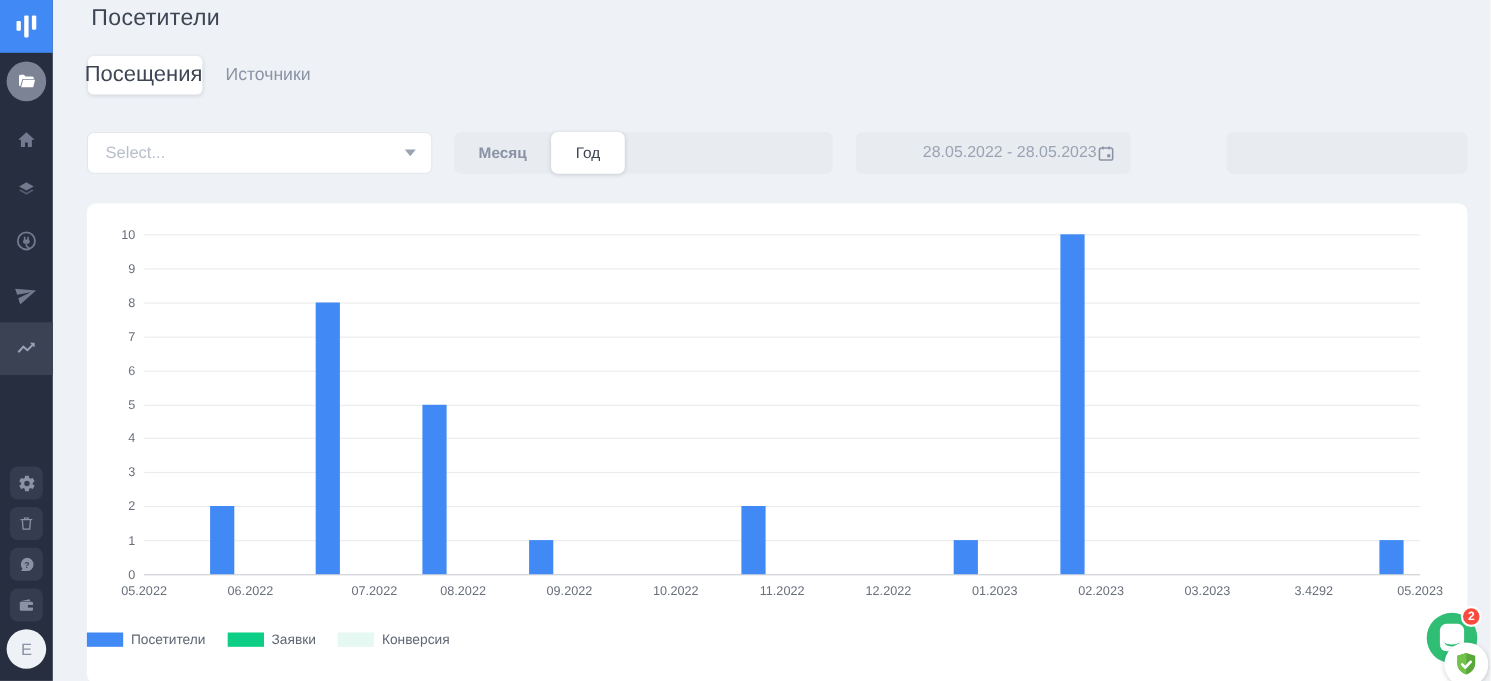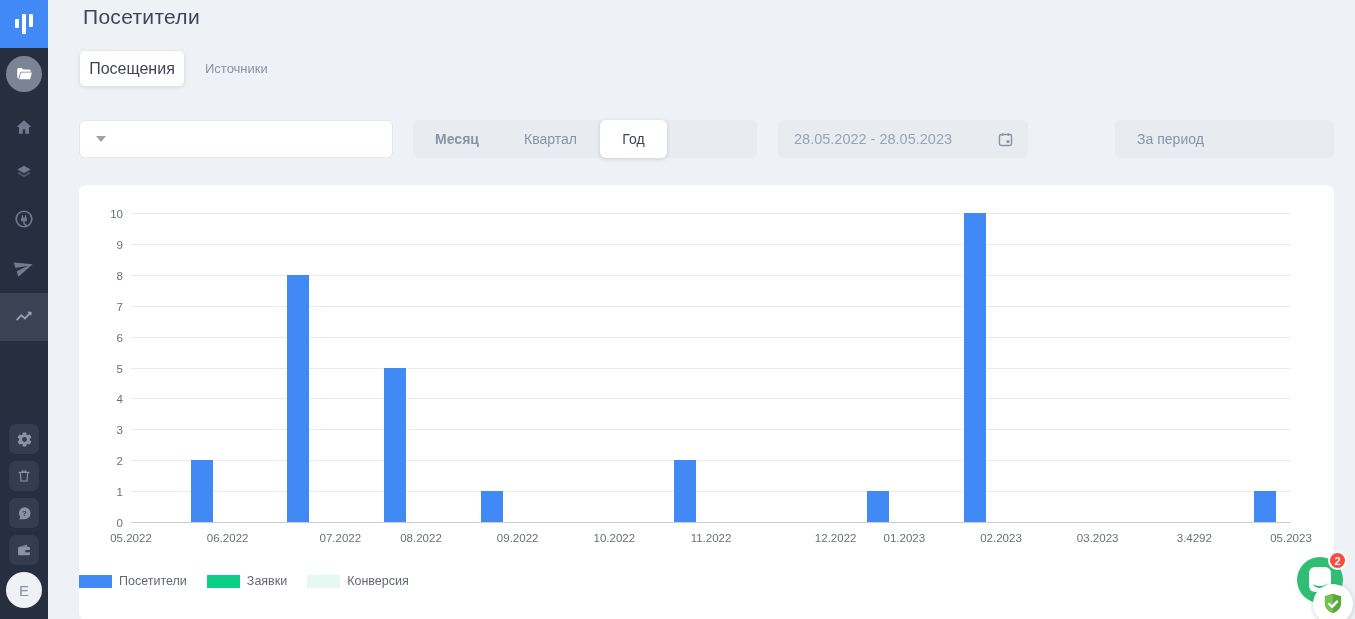--- a/index.html
+++ b/index.html
@@ -20,36 +20,36 @@
   .logo .b3 { height:13px; align-self:flex-start; margin-top:14px;}
   .side-row { position:absolute; left:0; width:48px; height:48px; display:flex; align-items:center; justify-content:center; cursor:pointer; }
   .side-row svg { display:block; }
   .side-row.active { background:#3b4254; }
   .circle-btn { position:absolute; left:6px; width:36px; height:36px; border-radius:50%; background:#7b8394; display:flex; align-items:center; justify-content:center; cursor:pointer; }
   .sq-btn { position:absolute; left:9px; width:30px; height:30px; border-radius:7px; background:#353c4f; display:flex; align-items:center; justify-content:center; cursor:pointer; }
   .avatar { position:absolute; left:6px; width:36px; height:36px; border-radius:50%; background:#eef1f5; display:flex; align-items:center; justify-content:center; font-size:15px; color:#8a93a5; cursor:pointer; }
   
   .page-title { position:absolute; left:83px; top:5px; font-size:21px; font-weight:400; color:#3e4555; letter-spacing:.3px; }
   .tab-active { position:absolute; left:80px; top:51px; width:104px; height:35px; background:#fff; border-radius:5px;
-    box-shadow:0 1px 4px rgba(40,50,70,.14); display:flex; align-items:center; justify-content:center;
-    font-size:16px; color:#3e4555; cursor:pointer; z-index:2; }
-  .tab-inactive { position:absolute; left:205px; top:51px; height:35px; line-height:35px; font-size:13px; color:#8a93a5; cursor:pointer; }
+    box-shadow:0 1px 4px rgba(40,50,70,.14); display:flex; align-items:center; justify-content:flex-end;
+    font-size:20px; color:#3e4555; cursor:pointer; z-index:2; }
+  .tab-inactive { position:absolute; left:205px; top:51px; height:35px; line-height:35px; font-size:16px; color:#8a93a5; cursor:pointer; }
   
   .select-box { position:absolute; left:79px; top:120px; width:314px; height:38px; background:#fff;
     border:1px solid #e3e7ec; border-radius:6px; display:flex; align-items:center; padding:0 14px 0 16px; cursor:pointer; }
   .select-placeholder { flex:1; font-size:15px; color:#b8bfca; }
   .chevron-down { width:0; height:0; border-left:5px solid transparent; border-right:5px solid transparent; border-top:6px solid #9aa3b2; }
   .btn-group { position:absolute; top:120px; height:38px; background:#e8ecf1; border-radius:6px; display:flex; }
   .group-period { left:413px; width:344px; }
   .group-view { left:1115px; width:219px; }
   .grp-btn { height:38px; display:flex; align-items:center; justify-content:center; font-size:14px; color:#8a93a5; cursor:pointer; border-radius:6px; background:transparent; border:none; font-family:inherit; }
   .grp-btn.active { background:#fff; color:#3e4555; box-shadow:0 1px 4px rgba(40,50,70,.18); }
   .date-field { position:absolute; left:778px; top:120px; width:250px; height:38px; background:#e8ecf1; border-radius:6px;
     display:flex; align-items:center; padding:0 14px 0 16px; cursor:pointer; }
-  .date-text { flex:1; font-size:14.5px; color:#9aa3b2; }
+  .date-text { flex:1; font-size:14.5px; color:#9aa3b2;text-align:right; }
   
   .panel { position:absolute; left:79px; top:185px; width:1255px; height:436px; background:#fff; border-radius:8px; }
   .plot { position:absolute; left:52px; top:28px; width:1160px; height:310px; border-bottom:1px solid #c9ccd2; }
   .gridline { position:absolute; left:0; width:100%; height:1px; background:#ebebeb; }
   .ylabel { position:absolute; left:-44px; width:36px; text-align:right; font-size:11.5px; color:#696f7b; }
   .xlabel { position:absolute; top:calc(100% + 10px); transform:translateX(-50%); font-size:11.5px; color:#696f7b; white-space:nowrap; }
   .bar { position:absolute; bottom:0; width:22px; }
   .legend { position:absolute; left:0; top:389px; width:100%; display:flex; justify-content:flex-start; gap:20px; }
   .legend-item { display:flex; align-items:center; gap:7px; }
   .swatch { width:33px; height:13px; display:inline-block; }
@@ -152,40 +152,39 @@
 <h1 class="page-title">Посетители</h1>
 
 <div class="tab-active">
   <span>Посещения</span>
 </div>
 <div class="tab-inactive">
   <span>Источники</span>
 </div>
 
 <div class="select-box">
+  <span class="select-placeholder">Select...</span>
   <span class="chevron-down"></span>
 </div>
 
 <div class="btn-group group-period">
   <button class="grp-btn" style="width:88px;font-weight:bold;">Месяц</button>
-  <button class="grp-btn" style="width:99px;">Квартал</button>
   <button class="grp-btn active" style="width:67px;">Год</button>
 </div>
 
 <div class="date-field">
   <span class="date-text">28.05.2022 - 28.05.2023</span>
   <svg width="17" height="17" viewBox="0 0 24 24">
     <rect x="3.5" y="5" width="17" height="15.5" rx="2.5" fill="none" stroke="#8a93a5" stroke-width="2"></rect>
     <path stroke="#8a93a5" stroke-width="2" d="M8 3v4M16 3v4"></path>
     <rect x="13.5" y="13" width="4" height="4" fill="#8a93a5"></rect>
   </svg>
 </div>
 
 <div class="btn-group group-view">
-  <button class="grp-btn" style="width:111px;">За период</button>
 </div>
 
 <section class="panel">
   <div class="plot" id="plot">
       <span class="ylabel" style="bottom: calc(0% - 7px);">0</span>
       <div class="gridline" style="bottom: calc(10% - 1px);"></div>
       <span class="ylabel" style="bottom: calc(10% - 7px);">1</span>
       <div class="gridline" style="bottom: calc(20% - 1px);"></div>
       <span class="ylabel" style="bottom: calc(20% - 7px);">2</span>
       <div class="gridline" style="bottom: calc(30% - 1px);"></div>
@@ -204,21 +203,21 @@
       <span class="ylabel" style="bottom: calc(90% - 7px);">9</span>
       <div class="gridline" style="bottom: calc(100% - 1px);"></div>
       <span class="ylabel" style="bottom: calc(100% - 7px);">10</span>
       <span class="xlabel" style="left: 0%;">05.2022</span>
       <span class="xlabel" style="left: 8.33333%;">06.2022</span>
       <span class="xlabel" style="left: 16.6667%; padding-left: 32px;">07.2022</span>
       <span class="xlabel" style="left: 25%;">08.2022</span>
       <span class="xlabel" style="left: 33.3333%;">09.2022</span>
       <span class="xlabel" style="left: 41.6667%;">10.2022</span>
       <span class="xlabel" style="left: 50%;">11.2022</span>
-      <span class="xlabel" style="left: 58.3333%; margin-left: 28px;">12.2022</span>
+      <span class="xlabel" style="left: 58.3333%;">12.2022</span>
       <span class="xlabel" style="left: 66.6667%;">01.2023</span>
       <span class="xlabel" style="left: 75%;">02.2023</span>
       <span class="xlabel" style="left: 83.3333%;">03.2023</span>
       <span class="xlabel" style="left: 91.6667%;">3.4292</span>
       <span class="xlabel" style="left: 100%;">05.2023</span>
       <div class="bar" style="left: calc(8.33333% - 37px); height: 20%; background: rgb(65, 137, 245);"></div>
       <div class="bar" style="left: calc(16.6667% - 37px); height: 80%; background: rgb(65, 137, 245);"></div>
       <div class="bar" style="left: calc(25% - 37px); height: 50%; background: rgb(65, 137, 245);"></div>
       <div class="bar" style="left: calc(33.3333% - 37px); height: 10%; background: rgb(65, 137, 245);"></div>
       <div class="bar" style="left: calc(50% - 37px); height: 20%; background: rgb(65, 137, 245);"></div>

